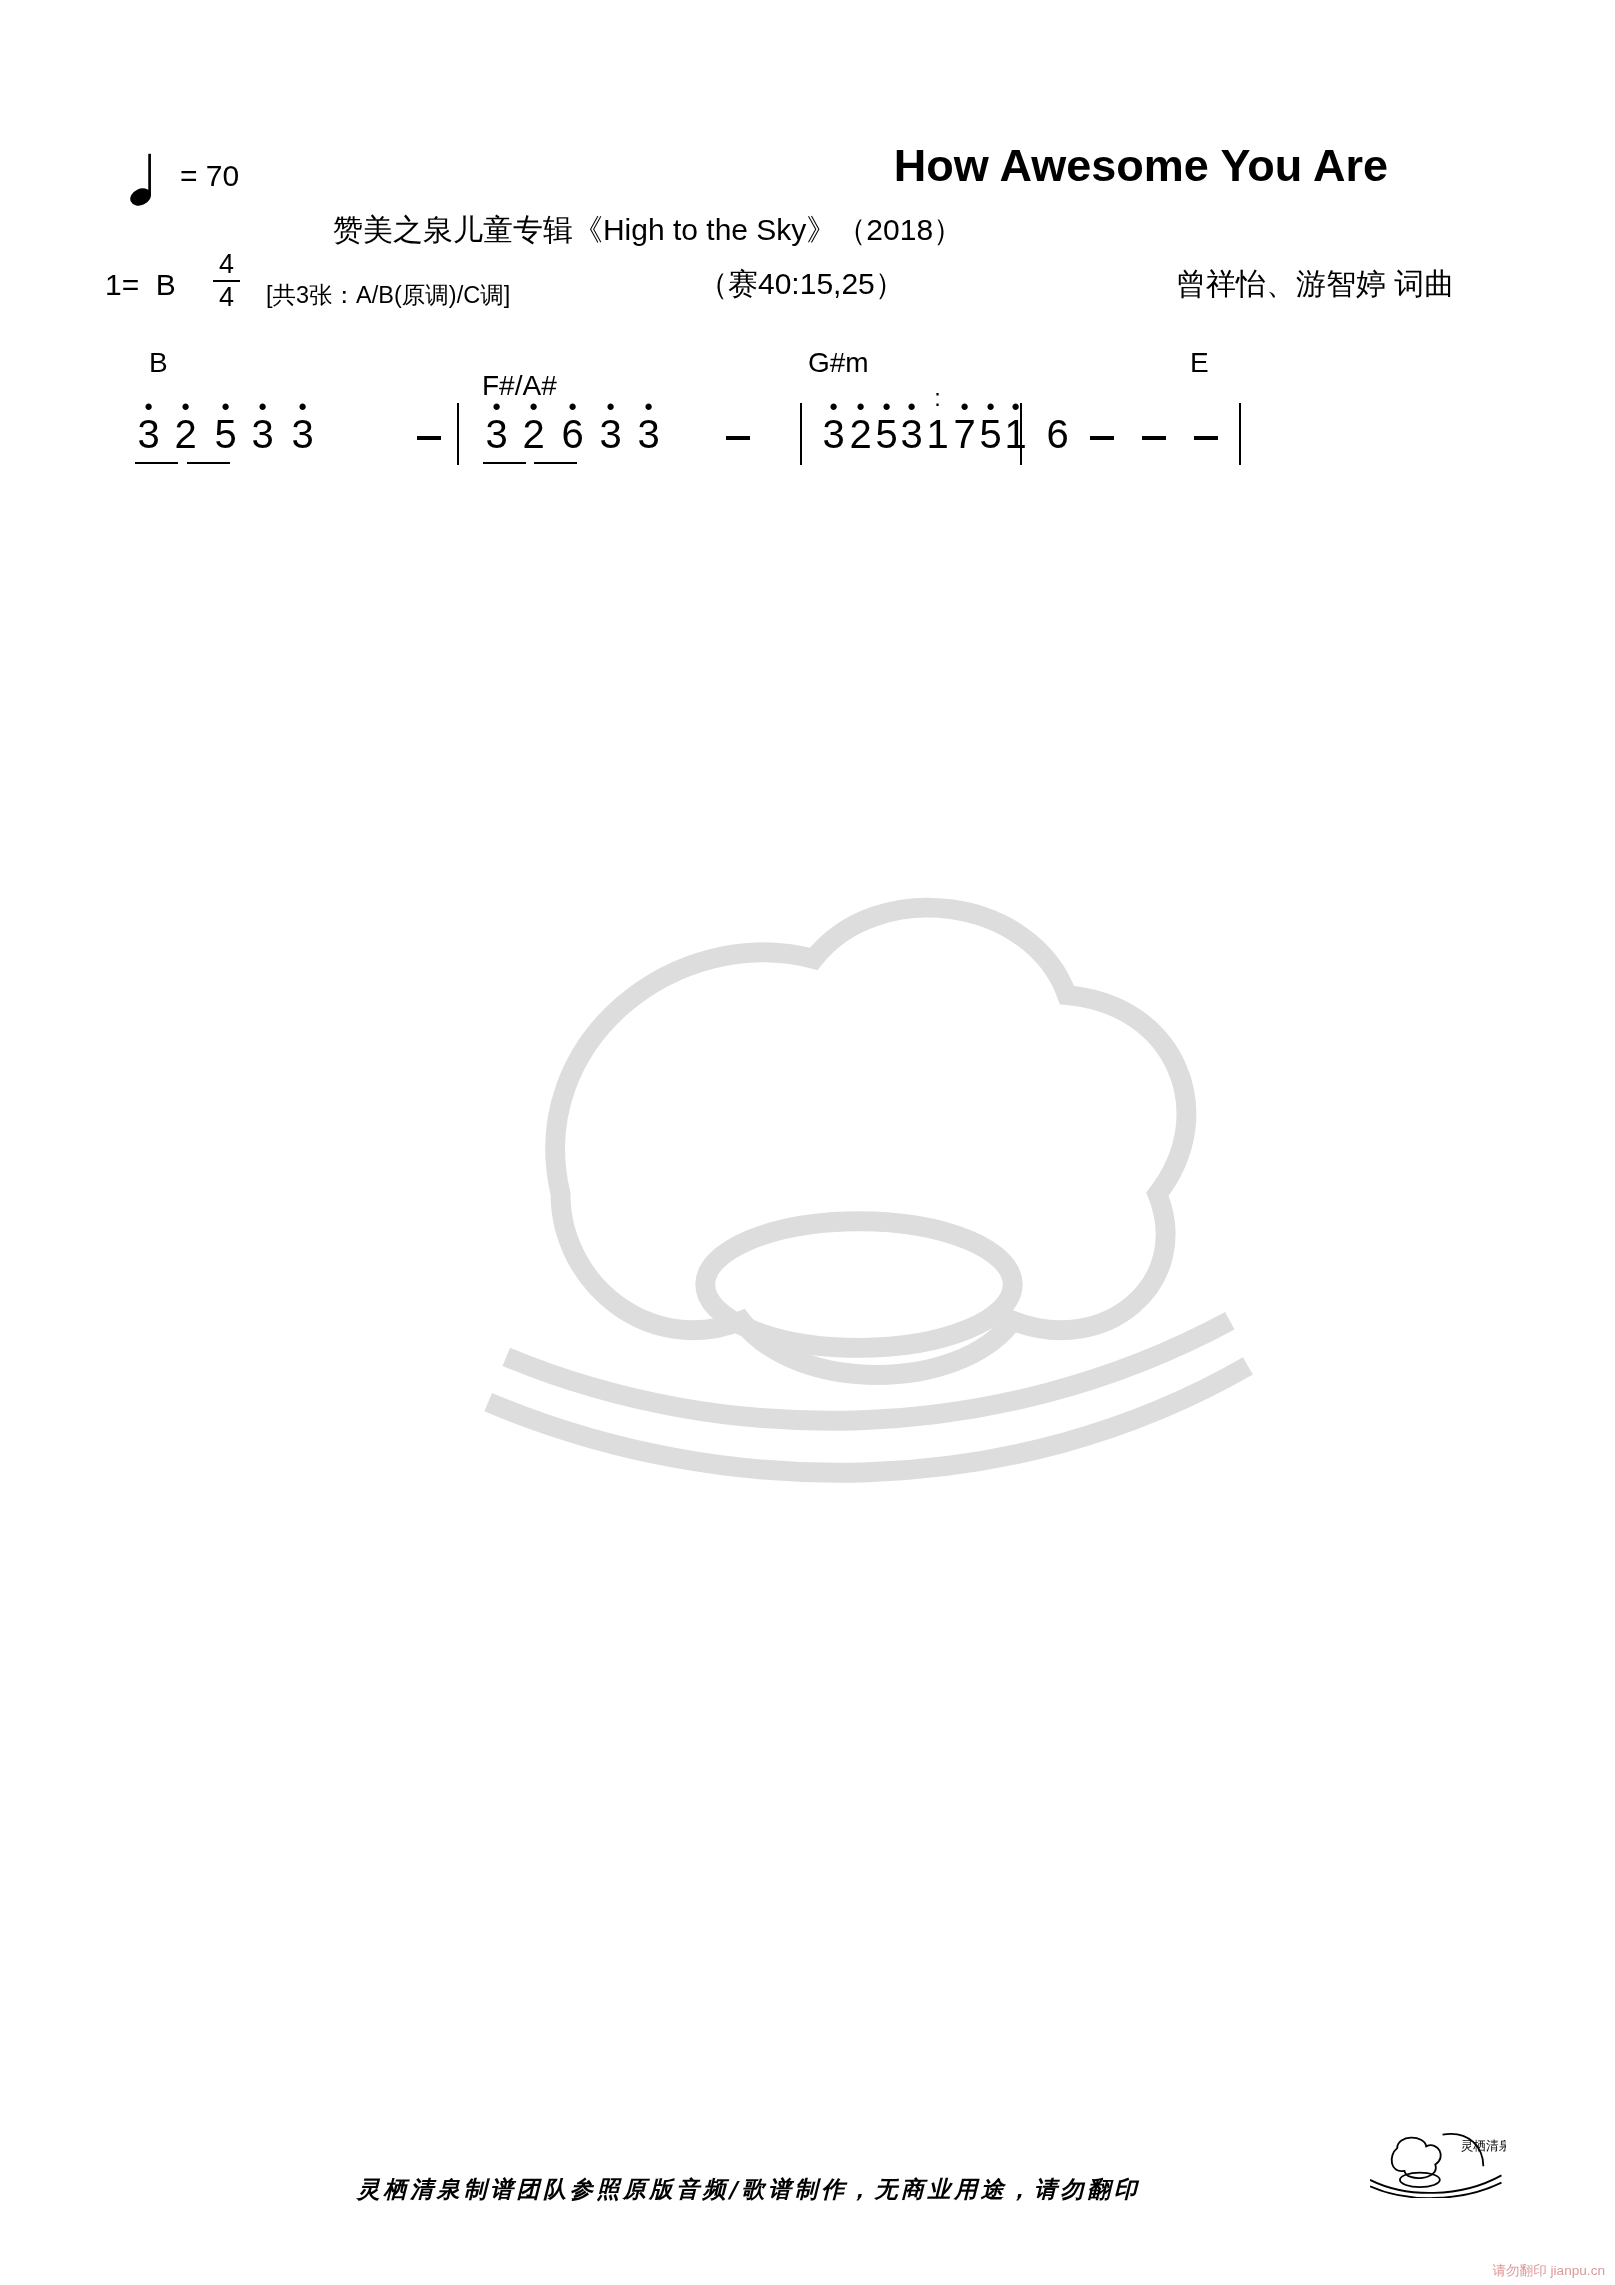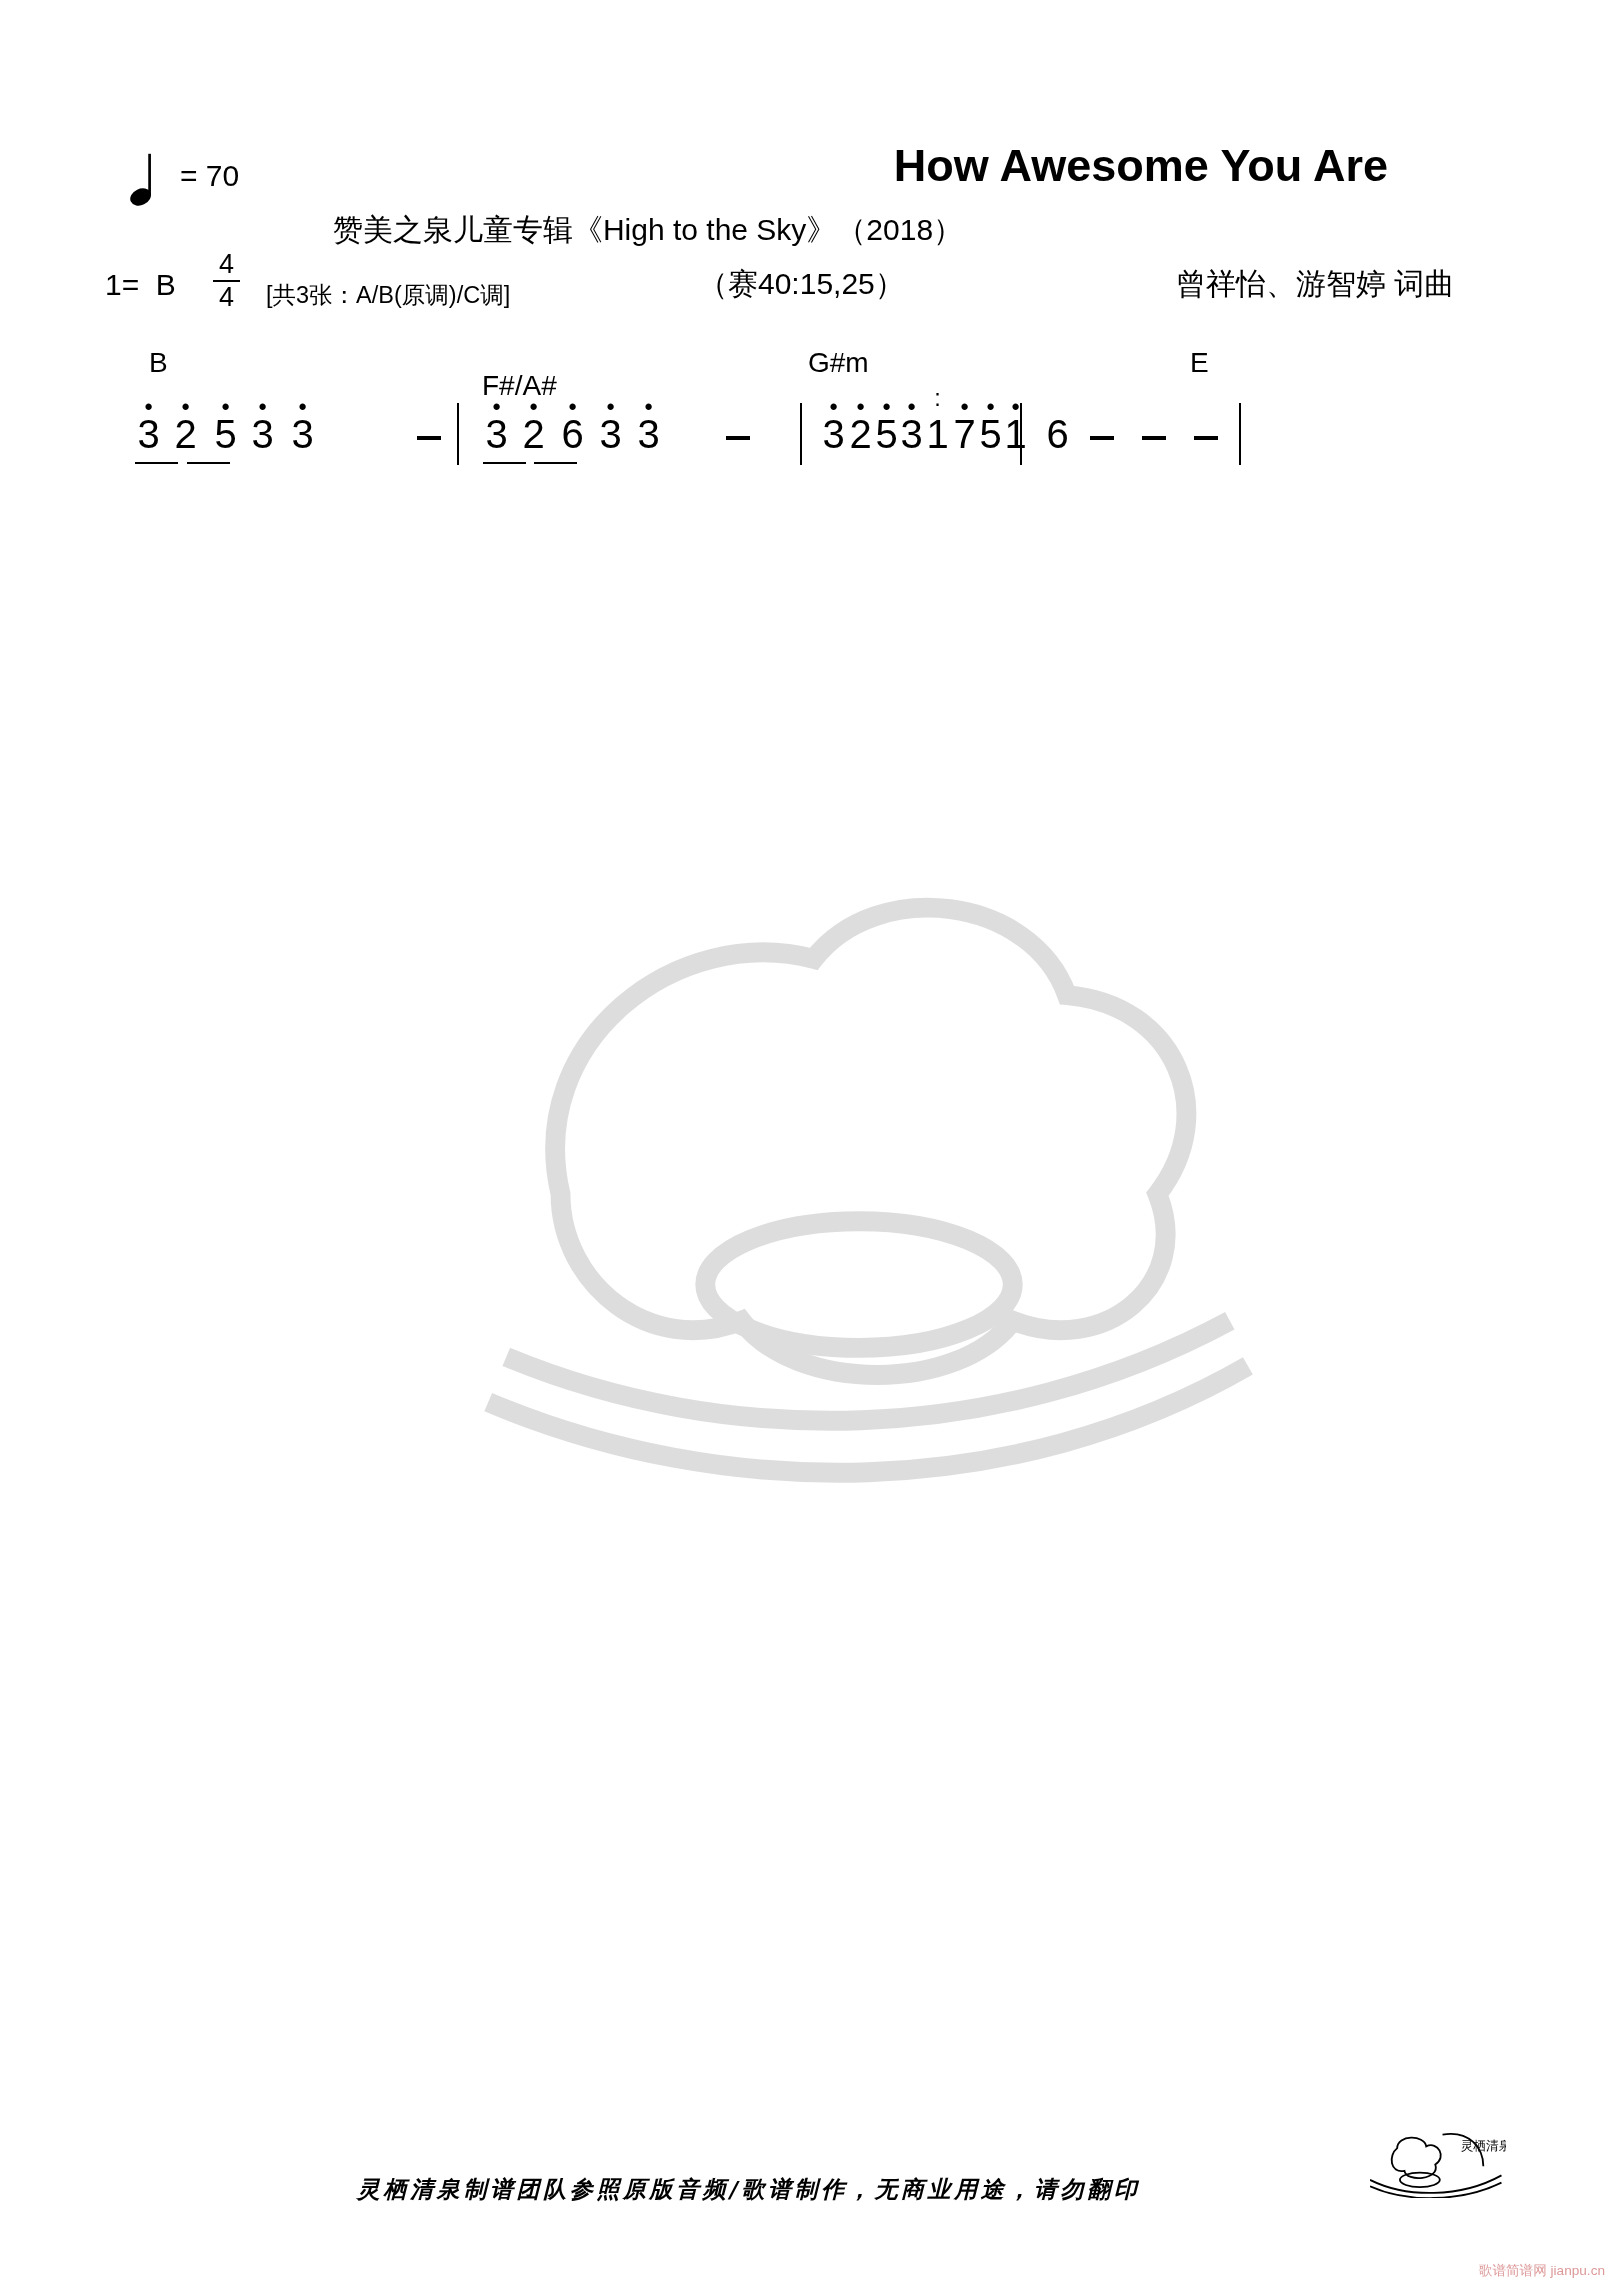--- a/index.html
+++ b/index.html
@@ -98,14 +98,14 @@
 <svg class="abs" style="left:1370px;top:2130px;" width="136" height="68" viewBox="0 0 150 75">
   <g fill="none" stroke="#000" stroke-width="2">
     <path d="M30 20 C30 5 60 5 62 18 C75 12 85 30 72 38 C78 55 40 58 38 45 C22 48 20 28 30 20Z"></path>
     <ellipse cx="55" cy="55" rx="22" ry="8"></ellipse>
     <path d="M0 55 C40 75 100 75 145 50"></path>
     <path d="M0 62 C40 80 100 80 145 58"></path>
     <path d="M80 5 C110 0 125 20 125 40"></path>
   </g>
   <text x="100" y="22" font-size="14">灵栖清泉</text>
 </svg>
-<div class="site">歌谱简谱网 jianpu.cn</div>
+<div class="site">请勿翻印 jianpu.cn</div>
 
 
 </body></html>

